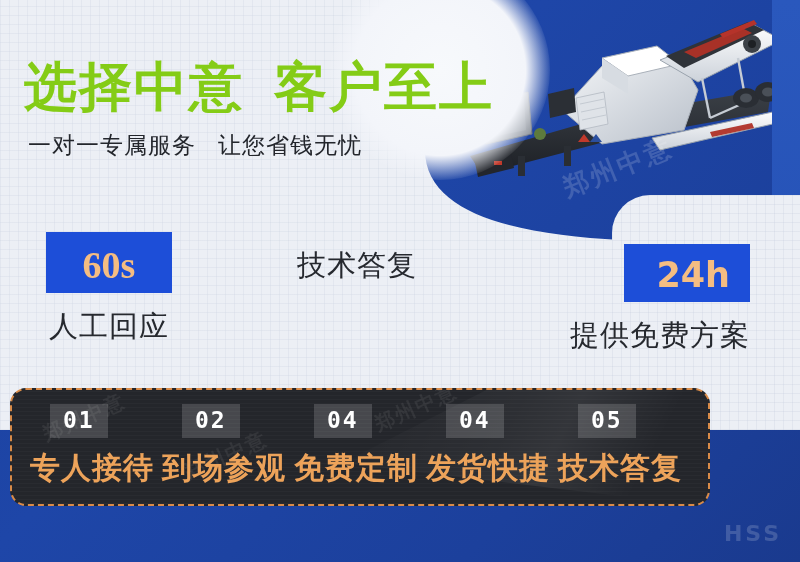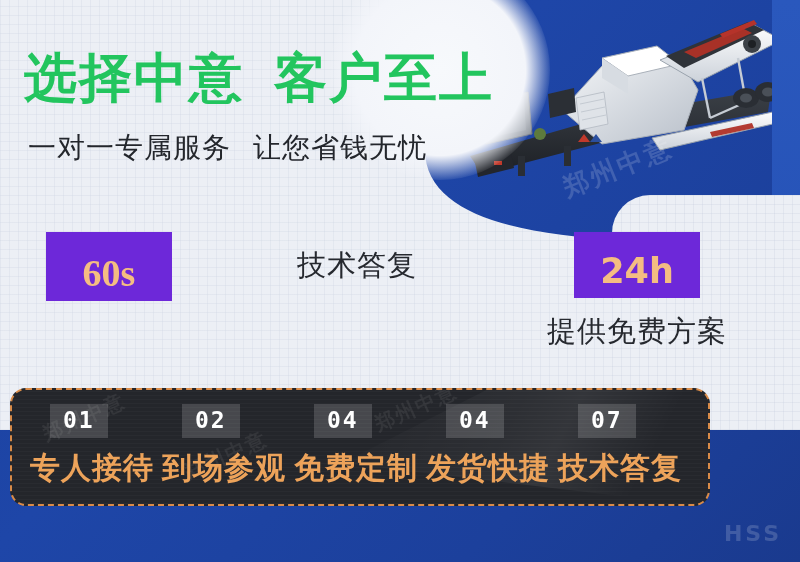--- a/index.html
+++ b/index.html
@@ -52,67 +52,67 @@
       repeating-linear-gradient(0deg,rgba(170,182,205,.16) 0 1px,transparent 1px 9px),
       repeating-linear-gradient(90deg,rgba(170,182,205,.16) 0 1px,transparent 1px 9px);
   }
   .right-blue-strip{
     position:absolute;right:0;top:0;width:28px;height:430px;
     background:linear-gradient(180deg,#2a58bd 0%,#2450b4 100%);
   }
 
   
   .headline{
-    position:absolute;left:24px;top:52px;
+    position:absolute;left:24px;top:61px;
     font-family:"Liberation Serif","DejaVu Serif",serif;
     font-weight:bold;font-size:53px;line-height:1;
-    color:#22c55e;letter-spacing:2px;white-space:nowrap;
+    color:#84cc16;letter-spacing:2px;white-space:nowrap;
   }
   .headline .gap{display:inline-block;width:30px;}
   .subline{
     position:absolute;left:28px;top:134px;
     font-family:"DejaVu Sans","Liberation Sans",sans-serif;
-    font-weight:500;font-size:28px;line-height:1;
+    font-weight:500;font-size:23px;line-height:1;
     color:#23262c;letter-spacing:1px;white-space:nowrap;
   }
   .subline .gap{display:inline-block;width:22px;}
 
   
   .machine{position:absolute;left:452px;top:6px;width:348px;height:200px;}
   .watermark-cn{
     position:absolute;left:560px;top:150px;
     font-family:"DejaVu Sans","Liberation Sans",sans-serif;
     font-size:26px;font-weight:bold;color:rgba(255,255,255,.16);
     transform:rotate(-22deg);letter-spacing:3px;pointer-events:none;
   }
 
   
   .stats{position:absolute;left:0;top:232px;width:800px;height:110px;}
   .stat{position:absolute;text-align:center;}
   .stat .chip{
-    display:inline-block;background:#6d28d9;
-    padding:22px 20px 9px;min-width:86px;
+    display:inline-block;background:#1d4ed8;
+    padding:14px 20px 9px;min-width:86px;
     color:#f4bd82;line-height:1;
   }
   .stat .chip.serif{
     font-family:"Liberation Serif","DejaVu Serif",serif;
     font-weight:bold;font-size:38px;letter-spacing:0px;
   }
   .stat .chip.sans{
     font-family:"DejaVu Sans","Liberation Sans",sans-serif;
     font-weight:bold;font-size:35px;letter-spacing:0px;
   }
   .stat .cap{
     margin-top:14px;
     font-family:"DejaVu Sans","Liberation Sans",sans-serif;
     font-size:29px;color:#26292f;letter-spacing:1px;white-space:nowrap;
   }
   #stat-0{left:14px;top:0;width:190px;}
   #stat-1{left:262px;top:0;width:190px;}
-  #stat-2{left:524px;top:0;width:226px;}
+  #stat-2{left:524px;top:12px;width:226px;text-align:right;}
 
   
   .steps-bar{
     position:absolute;left:10px;top:388px;width:700px;height:118px;
     background:#24262b;border-radius:16px;
     border:2px dashed #d98b48;
     box-sizing:border-box;overflow:hidden;
   }
   .steps-bar .sheen{
     position:absolute;left:330px;top:0;width:380px;height:118px;
@@ -250,20 +250,21 @@
   <div class="headline">
     <span>选择中意</span><span class="gap"></span><span>客户至上</span>
   </div>
   <div class="subline">
     <span>一对一专属服务</span><span class="gap"></span><span>让您省钱无忧</span>
   </div>
 
   <div class="stats">
     <div class="stat" id="stat-0">
       <span class="chip serif">60s</span>
+      <div class="cap">人工回应</div>
     </div>
     <div class="stat" id="stat-1">
       <div class="cap">技术答复</div>
     </div>
     <div class="stat" id="stat-2">
       <span class="chip sans">24h</span>
       <div class="cap">提供免费方案</div>
     </div>
   </div>
 
@@ -273,21 +274,21 @@
 
     <div class="step-wm" style="left:28px;top:14px;">郑州中意</div>
     <div class="step-wm" style="left:170px;top:52px;">郑州中意</div>
     <div class="step-wm" style="left:360px;top:4px;">郑州中意</div>
 
     <div class="num-row">
       <span class="num" style="left:38px;">01</span>
       <span class="num" style="left:170px;">02</span>
       <span class="num" style="left:302px;">04</span>
       <span class="num" style="left:434px;">04</span>
-      <span class="num" style="left:566px;">07</span>
+      <span class="num" style="left:566px;">05</span>
     </div>
 
     <div class="lbl-row">
       <span class="lbl" style="left:150px;">到场参观</span>
       <span class="lbl" style="left:18px;">专人接待</span>
       <span class="lbl" style="left:282px;">免费定制</span>
       <span class="lbl" style="left:414px;">发货快捷</span>
       <span class="lbl" style="left:546px;">技术答复</span>
     </div>
   </div>

